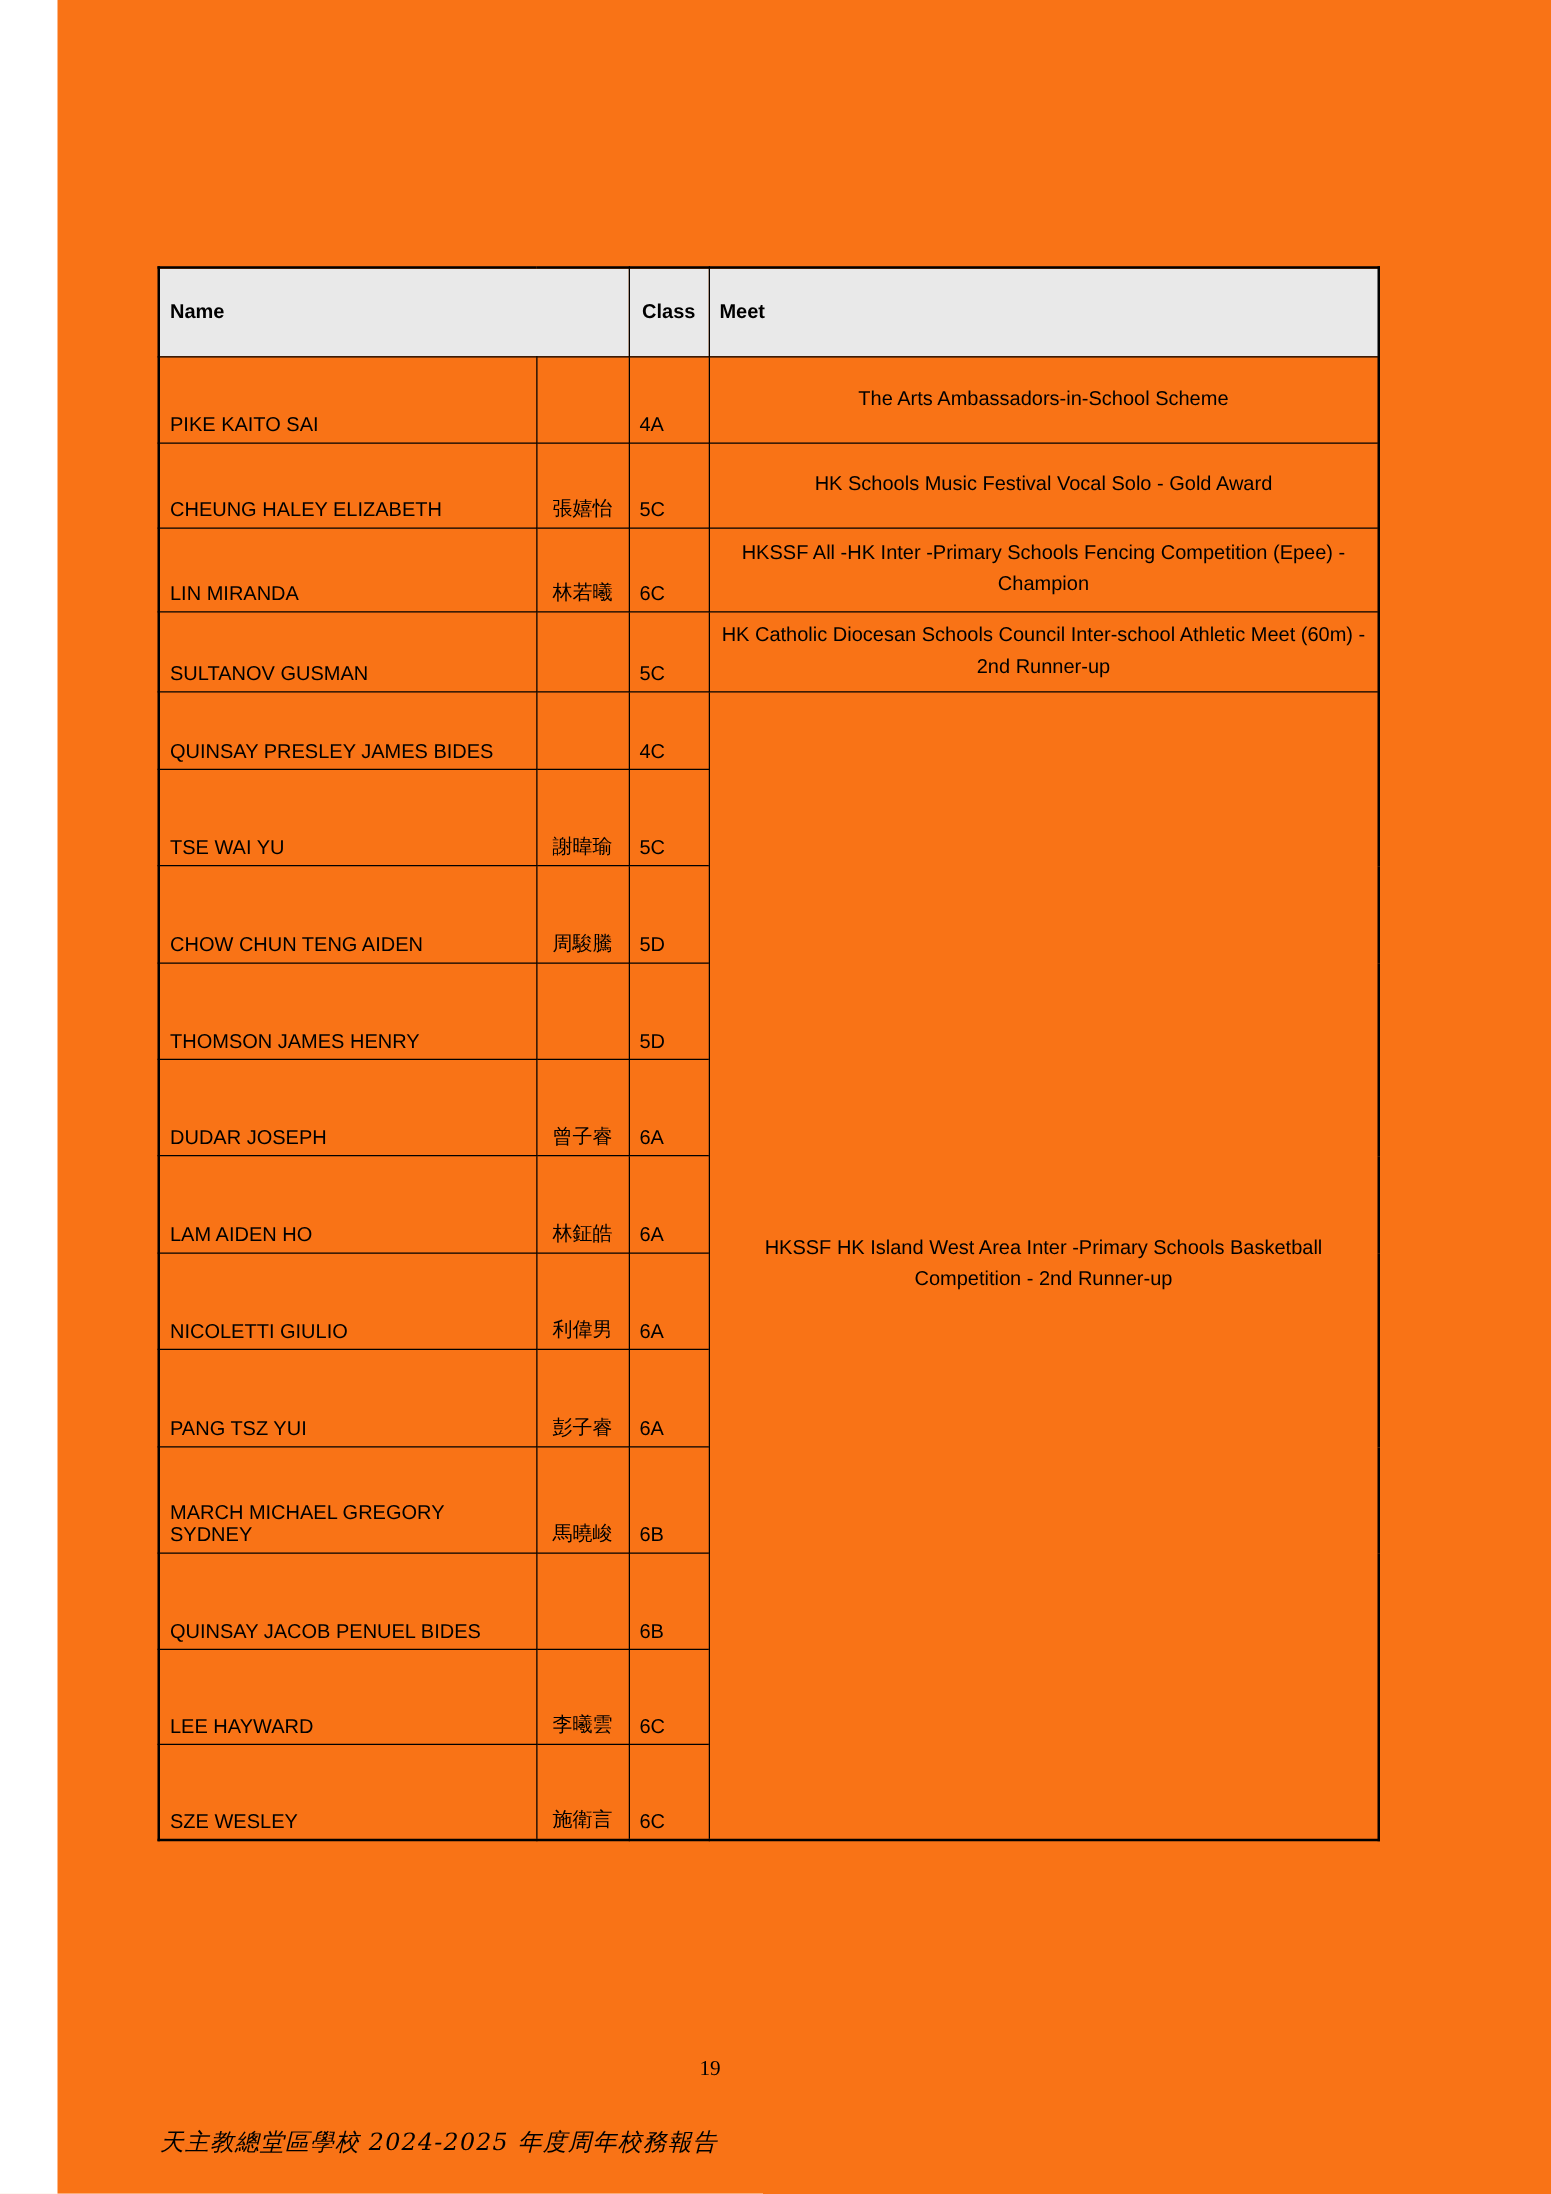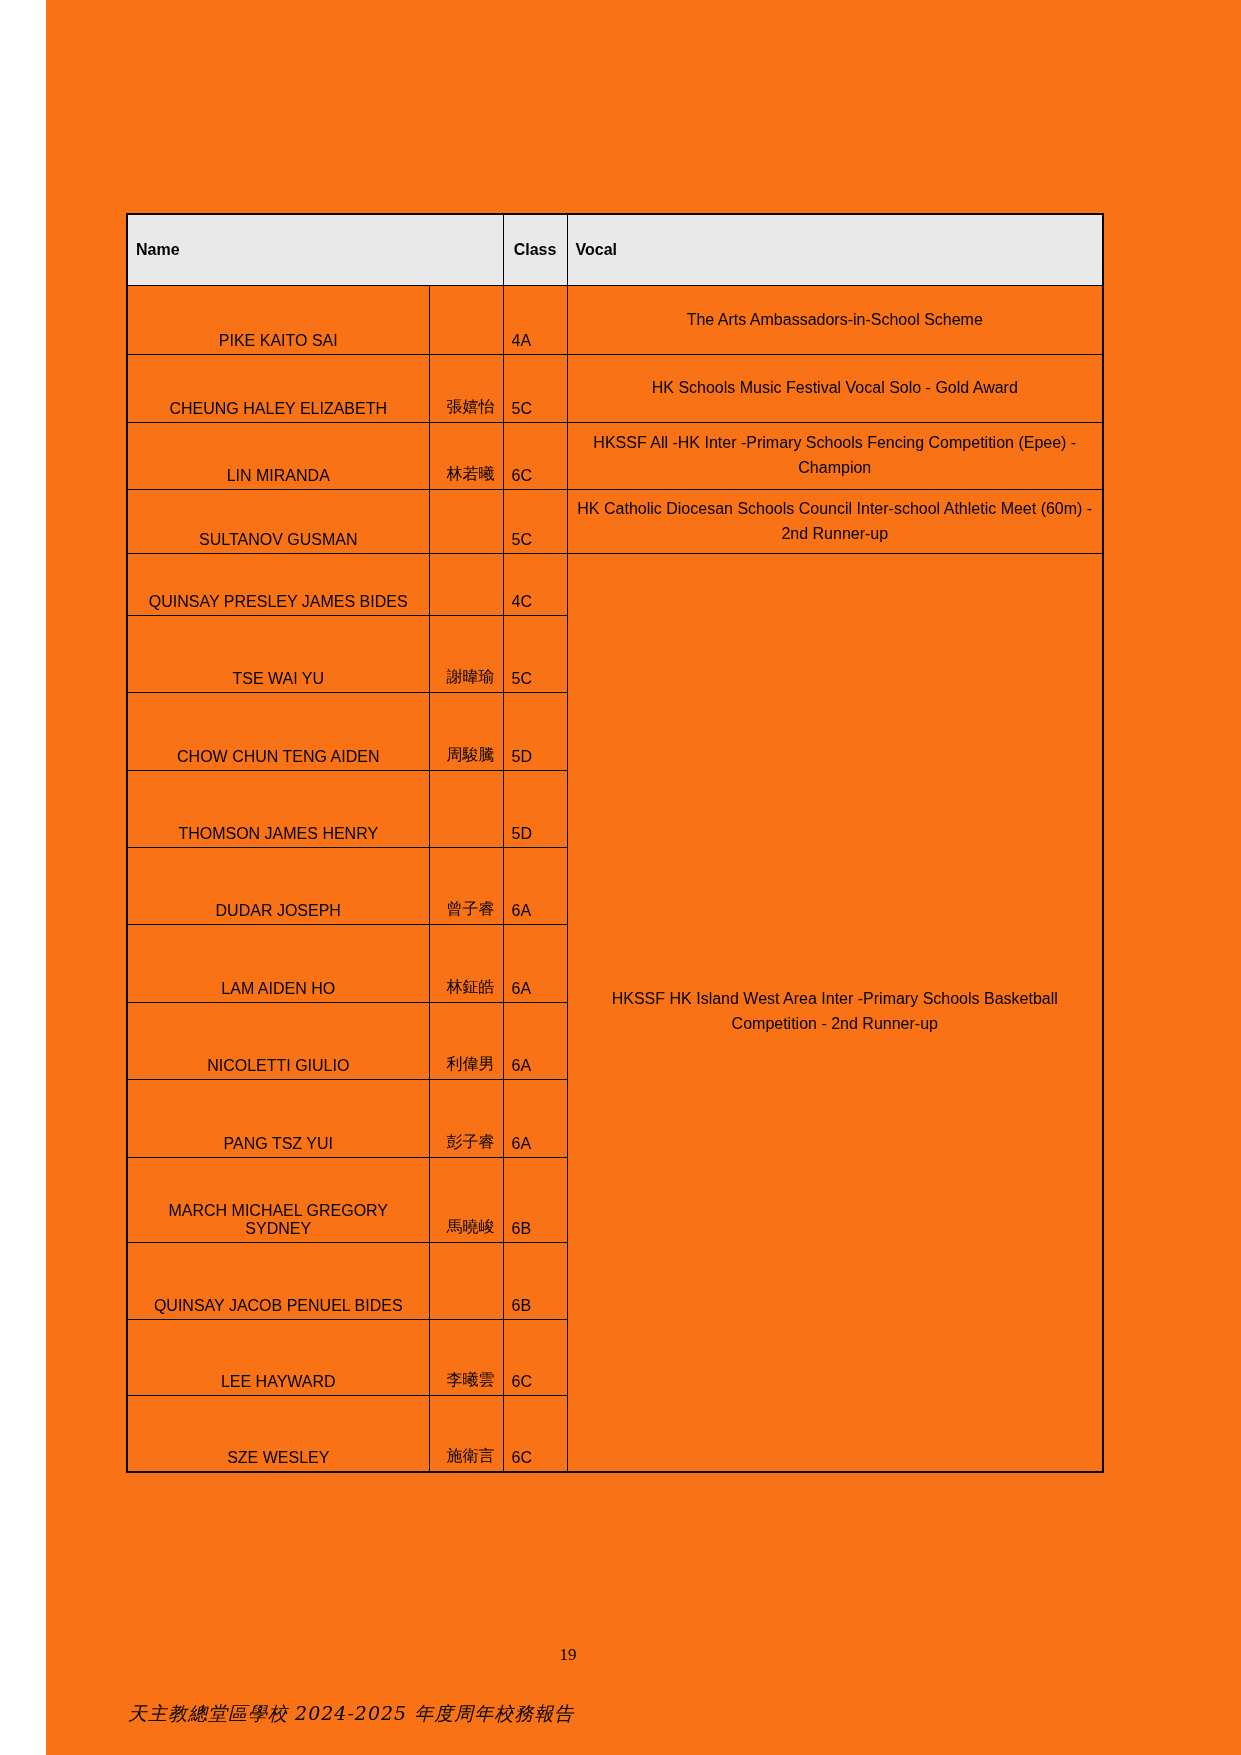--- a/index.html
+++ b/index.html
@@ -38,26 +38,26 @@
     font-weight: bold;
     vertical-align: middle;
     text-align: left;
     height: 62px;
   }
   table.awards thead th.class-h {
     text-align: center;
   }
   td.name-cell {
     vertical-align: bottom;
-    text-align: center;
+    text-align: left;
     padding-bottom: 9px;
   }
   td.cname-cell {
     vertical-align: bottom;
-    text-align: right;
+    text-align: center;
     padding-bottom: 9px;
     font-size: 16px;
   }
   td.class-cell {
     vertical-align: bottom;
     text-align: left;
     padding-bottom: 9px;
   }
   td.award-cell {
     vertical-align: middle;
@@ -95,21 +95,21 @@
     <colgroup>
       <col style="width:302px">
       <col style="width:74px">
       <col style="width:64px">
       <col style="width:536px">
     </colgroup>
     <thead>
       <tr>
         <th colspan="2">Name</th>
         <th class="class-h">Class</th>
-        <th>Vocal</th>
+        <th>Meet</th>
       </tr>
     </thead>
     <tbody id="awards-tbody">
         <tr style="height: 69px;">
           <td class="name-cell">PIKE KAITO SAI</td>
           <td class="cname-cell"></td>
           <td class="class-cell">4A</td>
           <td class="award-cell">The Arts Ambassadors-in-School Scheme</td>
         </tr>
         <tr style="height: 68px;">

